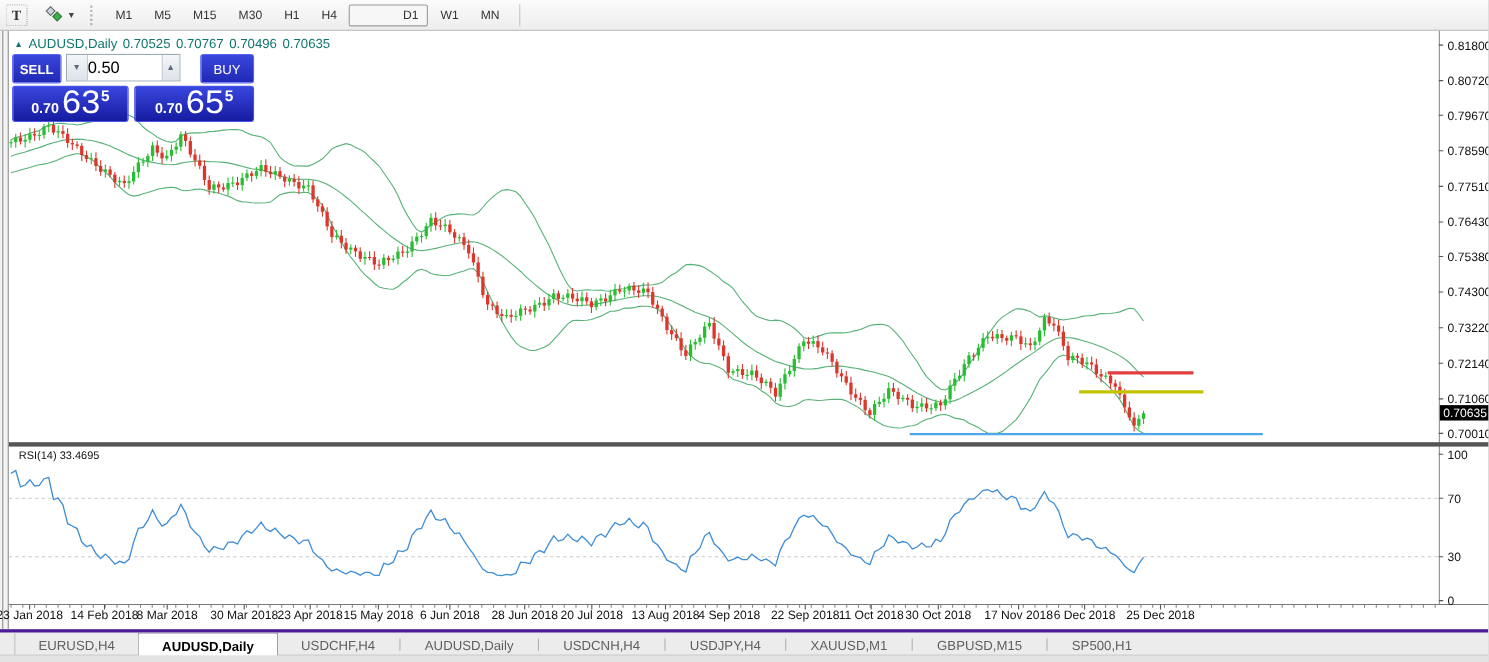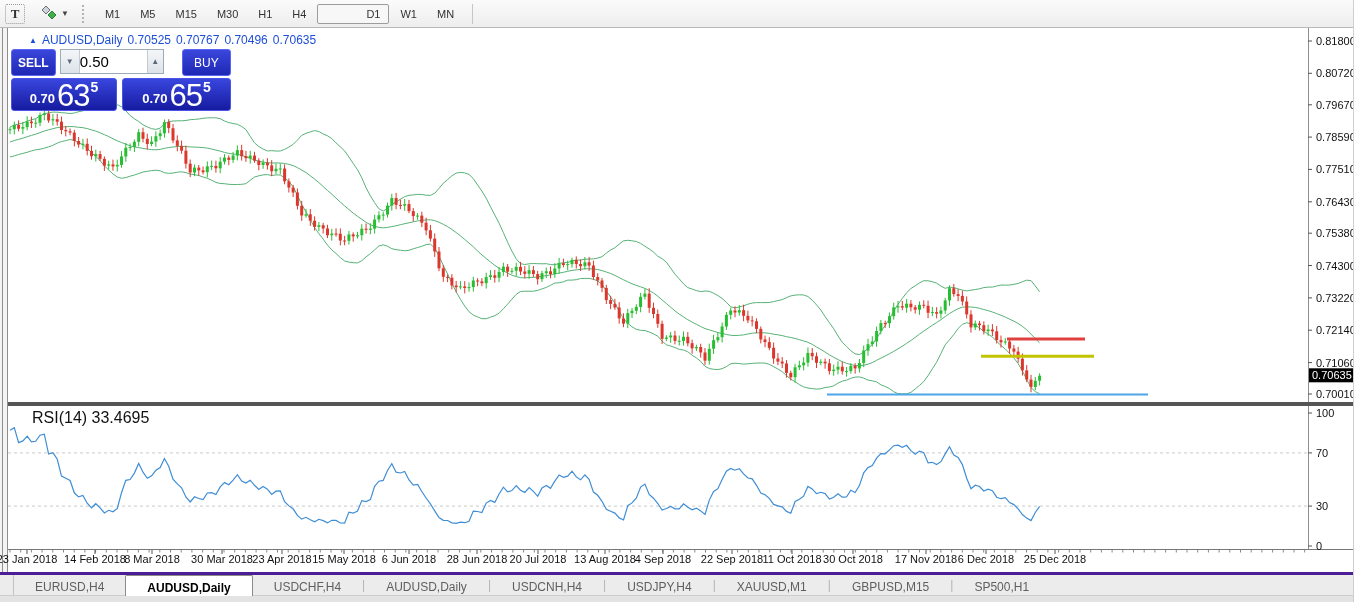--- a/index.html
+++ b/index.html
@@ -33,21 +33,21 @@
     border-left:2px dotted #b3b3b3;
   }
   .tf-btn{
     background:transparent;border:1px solid transparent;border-radius:2px;
     font-family:"Liberation Sans",sans-serif;font-size:11px;color:#333;
     padding:3px 8px;margin:0 1px;cursor:pointer;text-align:center;
   }
   .tf-btn.active{background:#f7f7f7;border-color:#9c9c9c;padding-left:48px;}
   .toolbar-sep{width:1px;height:20px;background:#c6c6c6;margin-left:8px;}
   
-  .chart-title{position:absolute;left:13px;top:33px;z-index:3;font-size:12px;color:#1d4ed8;white-space:nowrap;margin-left:16px;}
+  .chart-title{position:absolute;left:13px;top:33px;z-index:3;font-size:12px;color:#0f766e;white-space:nowrap;}
   .chart-title .collapse{font-size:8px;margin-right:5px;vertical-align:1px;cursor:pointer;}
   .chart-title span{margin-right:5px;}
   
   .trade-panel{position:absolute;left:11px;top:49px;z-index:4;width:220px;}
   .tp-row1{display:flex;height:27px;align-items:stretch;}
   .tp-btn{
     color:#fff;font-size:12px;font-family:"Liberation Sans",sans-serif;
     background:linear-gradient(#3a47dd,#1f28b4);
     border:1px solid #5a66f0;border-radius:3px;cursor:pointer;
   }
@@ -64,24 +64,24 @@
   .tp-row2{display:flex;margin-top:2px;}
   .price-box{
     height:33px;box-sizing:border-box;color:#fff;
     background:linear-gradient(#3946de,#161ba0);
     border:1px solid #4a55e8;border-radius:3px;
     display:flex;align-items:flex-end;justify-content:center;cursor:pointer;
   }
   .price-left{width:106px;}
   .price-right{width:109px;margin-left:5px;}
   .pp{font-size:13px;font-weight:bold;margin:0 2px 4px 0;text-align:center;}
-  .pb{font-size:31px;line-height:28px;letter-spacing:-1px;}
+  .pb{font-size:31px;line-height:28px;letter-spacing:-1px;font-family:Liberation Mono, monospace;}
   .ps{font-size:14px;font-weight:bold;margin:0 0 15px 1px;}
   
-  .rsi-label{position:absolute;left:17px;top:409px;z-index:3;font-size:16px;color:#111;margin-left:15px;}
+  .rsi-label{position:absolute;left:17px;top:409px;z-index:3;font-size:10px;color:#111;}
   
   .tabbar{
     position:absolute;left:0;right:0;bottom:0;height:27px;z-index:6;
     background:#ececec;border-top:3px solid #4c1d95;
     display:flex;align-items:flex-start;
   }
   .tabbar-strip{position:absolute;left:0;right:0;bottom:0;height:6px;background:#e3e3e3;border-top:1px solid #cdcdcd;}
   .tab-stub{width:13px;height:21px;border-right:1px solid #c2c2c2;}
   .tab{
     position:relative;z-index:2;height:21px;box-sizing:border-box;

